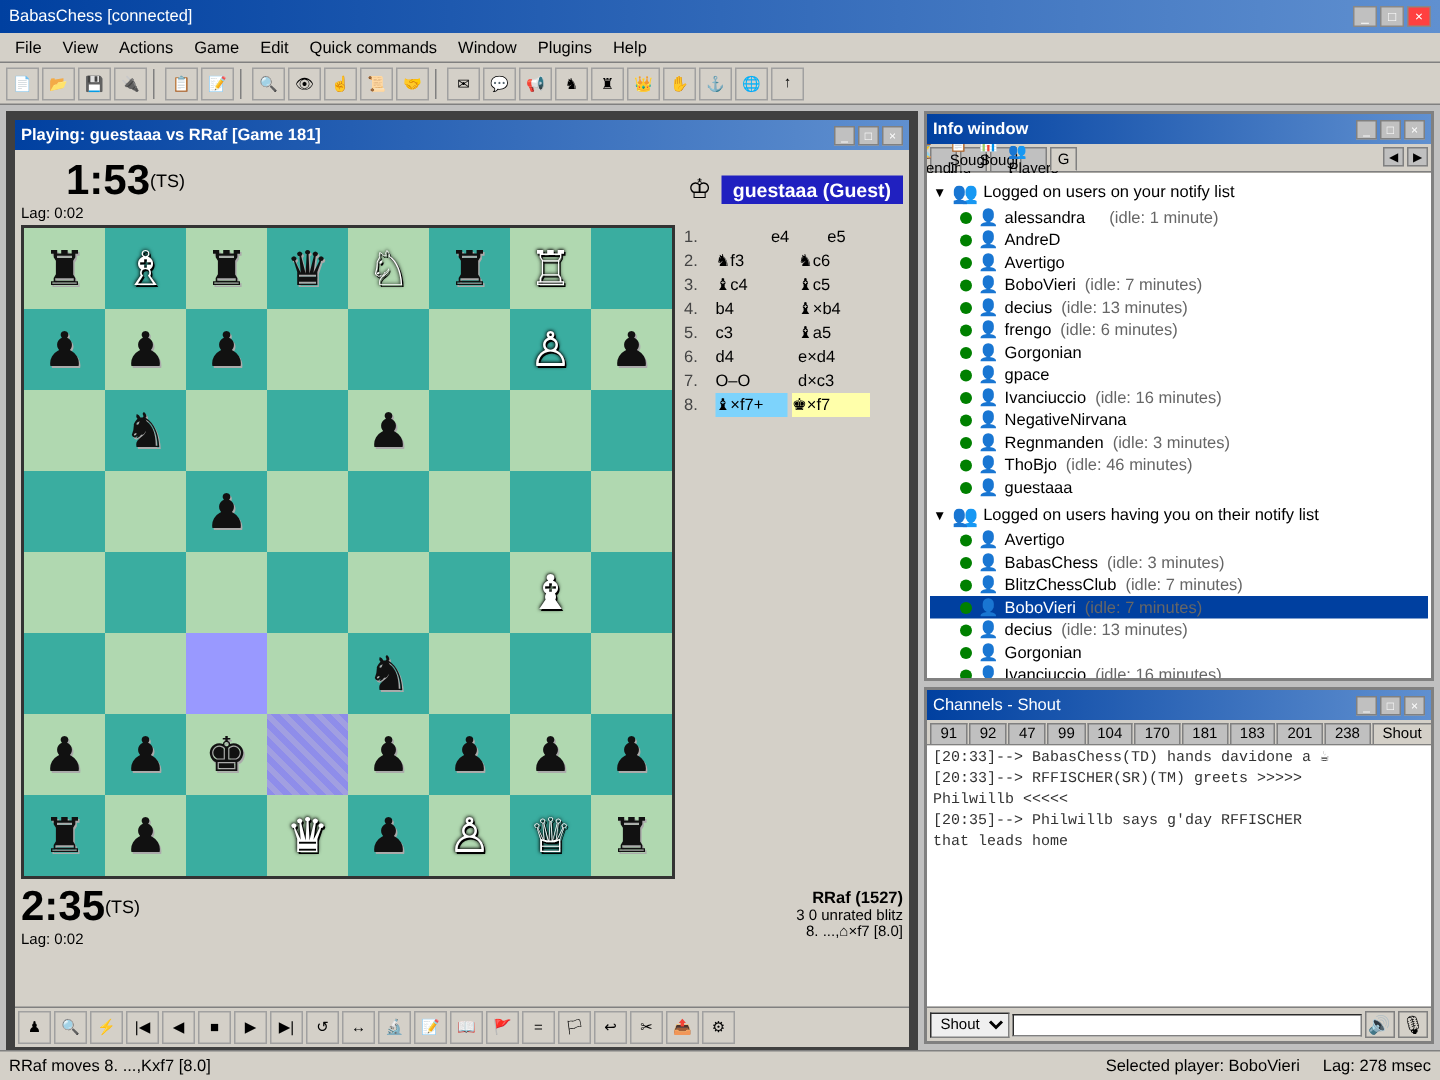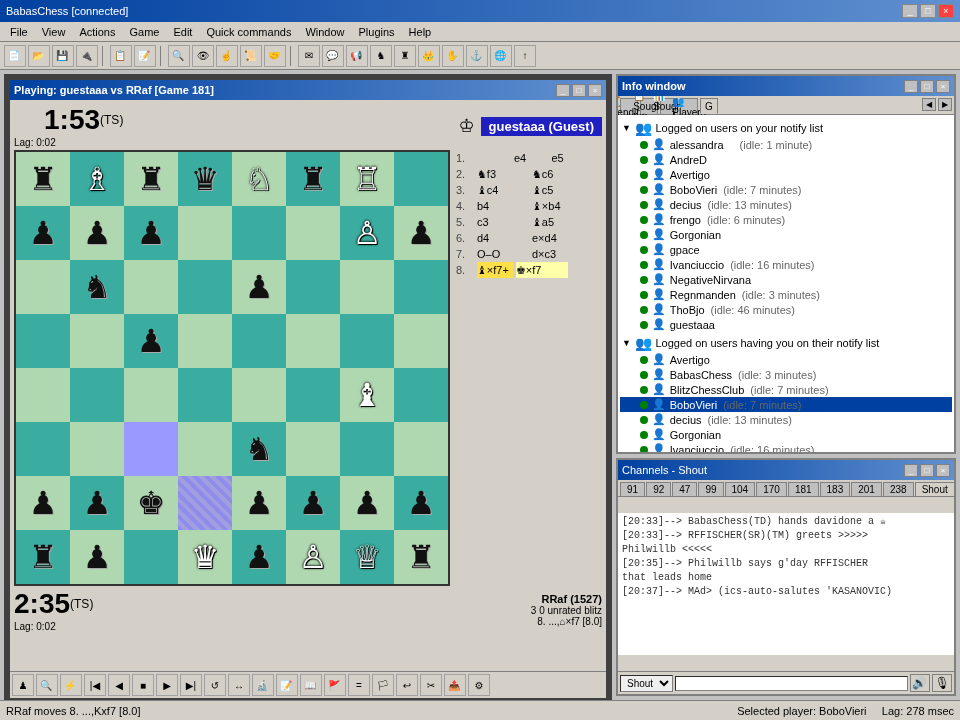--- a/index.html
+++ b/index.html
@@ -245,21 +245,21 @@
     
     .channels-window {
       width: 340px;
       height: 240px;
       border: 2px solid #808080;
       background: #d4d0c8;
       margin: 0 4px 4px 0;
       display: flex;
       flex-direction: column;
     }
-    .channels-content { flex: 1; display: flex; flex-direction: column; overflow: hidden; gap: 16px; }
+    .channels-content { flex: 1; display: flex; flex-direction: column; overflow: hidden; }
 
     
     .channel-tabs {
       display: flex;
       background: #d4d0c8;
       border-bottom: 1px solid #808080;
       padding: 2px 2px 0;
       gap: 1px;
       overflow-x: auto;
     }
@@ -566,21 +566,21 @@
                 <span style="width: 52px;">d4</span>
                 <span style="width: 52px;">e×d4</span>
               </div>
               <div class="move-row" style="font-size: 11px; line-height: 16px; display: flex; gap: 3px;">
                 <span style="width: 18px; color: rgb(68, 68, 68);">7.</span>
                 <span style="width: 52px;">O–O</span>
                 <span style="width: 52px;">d×c3</span>
               </div>
               <div class="move-row" style="font-size: 11px; line-height: 16px; display: flex; gap: 3px;">
                 <span style="width: 18px; color: rgb(68, 68, 68);">8.</span>
-                <span style="width: 36px; background: #fde047;">♝×f7+</span>
+                <span style="width: 48px; background: #7dd3fc;">♝×f7+</span>
                 <span style="width: 52px; background: rgb(255, 255, 170);">♚×f7</span>
               </div>
             </div>
         </div>
 
         <div class="timer-area-bottom">
           <div>
             <span style="font-size:28px;font-weight:bold;">2:35</span><span style="font-size:12px;vertical-align:super;">(TS)</span>
             <br>
             <span style="font-size:10px;">Lag: 0:02</span>
@@ -810,21 +810,20 @@
               <div class="channel-tab active">Shout</div>
             </div>
 
           <div class="chat-area" id="chat-area">
 
           <div class="chat-line">[20:33]--&gt; BabasChess(TD) hands davidone a ☕</div>
               <div class="chat-line">[20:33]--&gt; RFFISCHER(SR)(TM) greets &gt;&gt;&gt;&gt;&gt;</div>
               <div class="chat-line">     Philwillb &lt;&lt;&lt;&lt;&lt;</div>
               <div class="chat-line">[20:35]--&gt; Philwillb says g'day RFFISCHER</div>
               <div class="chat-line">     that leads home</div>
-              <div class="chat-line">[20:37]--&gt; MAd&gt; (ics-auto-salutes 'KASANOVIC)</div>
             </div>
 
           <div class="chat-input-area">
             <select class="chat-dropdown">
               <option>Shout</option>
             </select>
             <input class="chat-input" type="text" value="" style="">
             <div class="chat-sound-btn">🔊</div>
             <div class="chat-sound-btn">🎙</div>
           </div>

